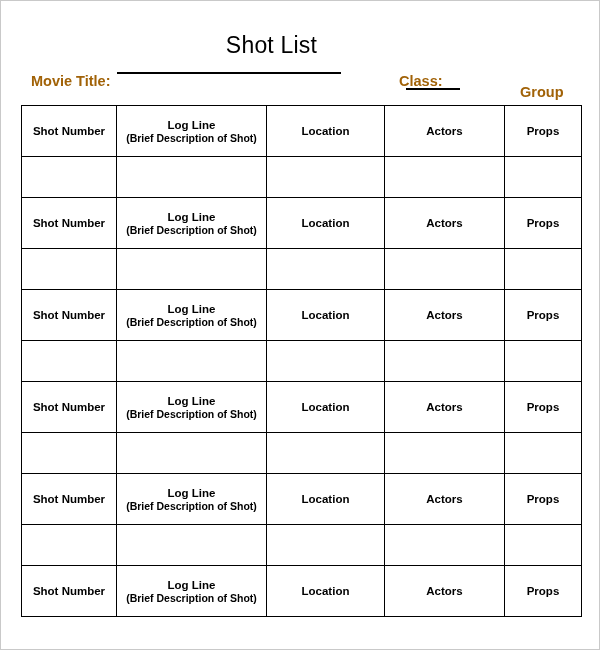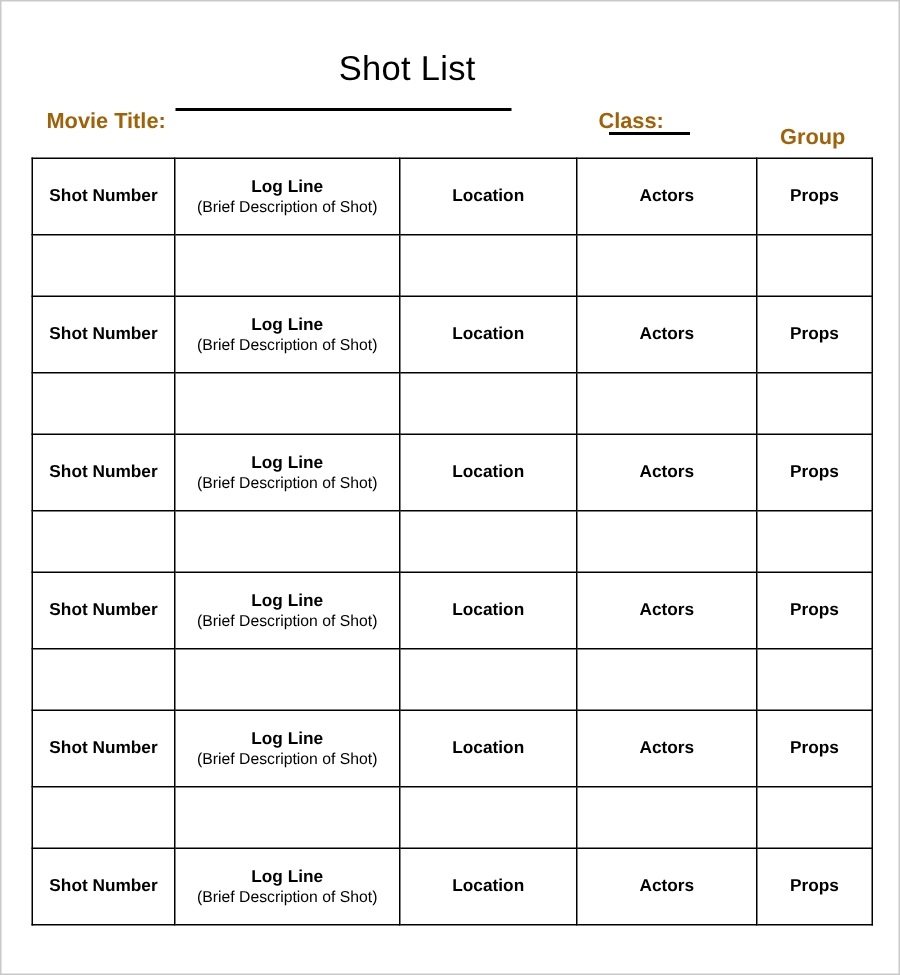--- a/index.html
+++ b/index.html
@@ -93,21 +93,21 @@
   tr.label-row td { height: 50px; }
   tr.blank-row td { height: 40px; }
 
   .cell-main {
     font-size: 11.5px;
     font-weight: bold;
     display: block;
   }
   .cell-sub {
     font-size: 10.5px;
-    font-weight: normal;
+    font-weight: bold;
     display: block;
   }
 </style>
 </head>
 <body>
 
 <div class="page">
 
   <div class="doc-title">Shot List</div>
 

